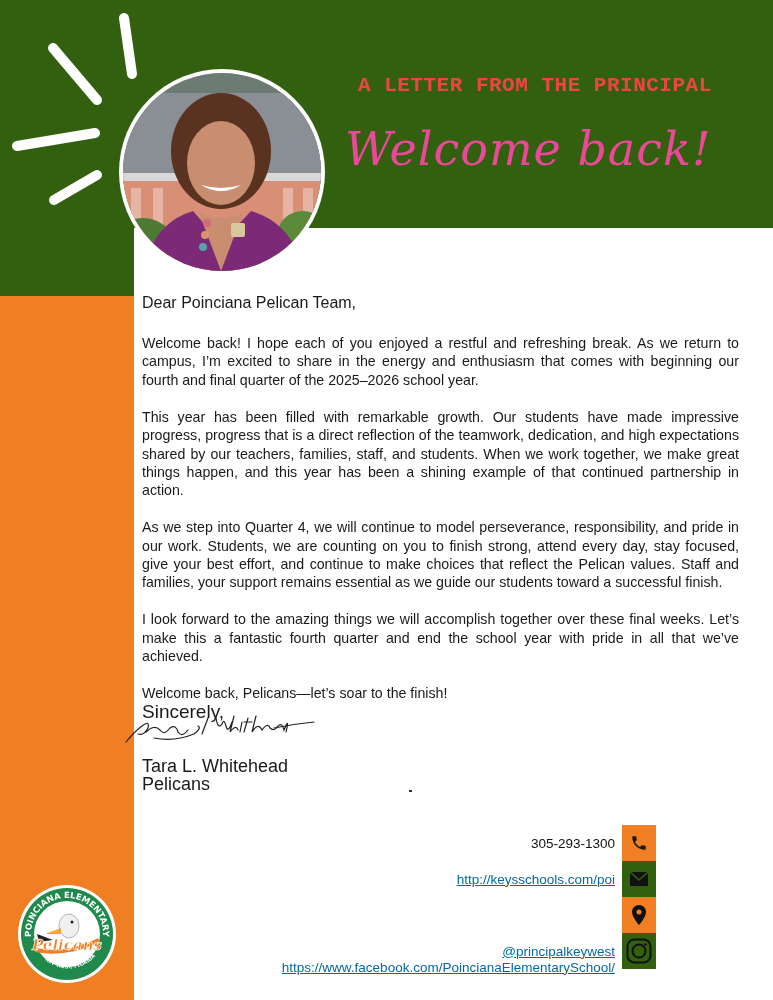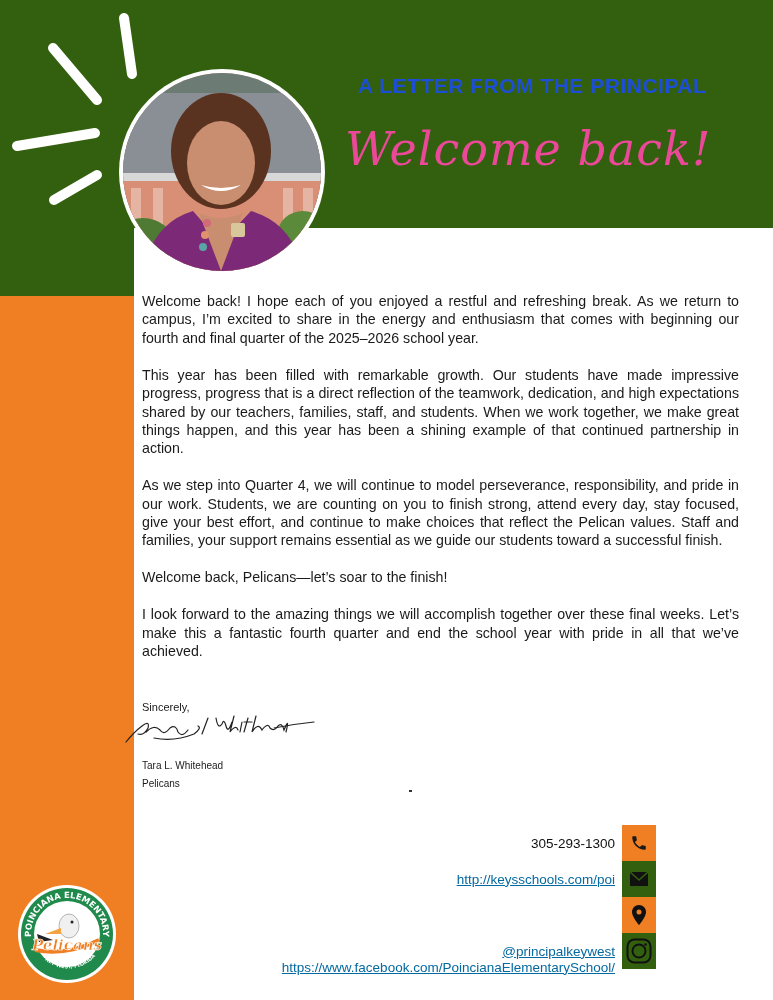--- a/index.html
+++ b/index.html
@@ -3,28 +3,28 @@
   <meta charset="utf-8">
   <style>
     html, body { margin:0; padding:0; }
     body { width:773px; height:1000px; position:relative; overflow:hidden; background:#ffffff; font-family:"Liberation Sans", sans-serif; color:#1a1a1a; }
     .green-band { position:absolute; left:0; top:0; width:773px; height:228px; background:#33600e; }
     .green-left { position:absolute; left:0; top:228px; width:134px; height:68px; background:#33600e; }
     .orange-col { position:absolute; left:0; top:296px; width:134px; height:704px; background:#f07f23; }
     .rays { position:absolute; left:0; top:0; width:150px; height:220px; }
     .portrait { position:absolute; left:119px; top:69px; width:206px; height:206px; border-radius:50%; background:#ffffff; }
     .portrait-inner { position:absolute; left:4px; top:4px; width:198px; height:198px; border-radius:50%; overflow:hidden; background:#c89a8a; }
-    .kicker { position:absolute; left:358px; top:74px; font-family:Liberation Sans, sans-serif; font-weight:bold; font-size:21px; letter-spacing:0.5px; color:#1d4ed8; }
+    .kicker { position:absolute; left:358px; top:74px; font-family:Liberation Mono, monospace; font-weight:bold; font-size:21px; letter-spacing:0.5px; color:#ef4444; }
     .headline { position:absolute; left:345px; top:122px; font-family:"DejaVu Serif", serif; font-style:italic; font-size:46px; color:#ec4899; letter-spacing:1px; }
     .letter { position:absolute; left:142px; top:292px; width:597px; font-size:14.2px; line-height:18.4px; }
     .salutation { font-size:16px; margin:0 0 20px 0; line-height:22px; }
     .para { margin:0 0 18.5px 0; text-align:justify; }
-    .closing { position:absolute; left:142px; top:701px; font-size:11px; }
+    .closing { position:absolute; left:142px; top:701px; font-size:19px; }
     .signature { position:absolute; left:124px; top:712px; width:200px; height:34px; }
-    .signer { position:absolute; left:142px; top:757px; font-size:10px; line-height:18.4px; }
+    .signer { position:absolute; left:142px; top:757px; font-size:18px; line-height:18.4px; }
     .dot { position:absolute; left:409px; top:790px; width:3px; height:2px; background:#333; }
     .contact-row { position:absolute; right:158px; height:36px; display:flex; align-items:center; font-size:13.5px; color:#111; }
     .contact-row a, .contact-row span.link { color:#0369a1; text-decoration:underline; }
     .icon-tile { position:absolute; left:622px; width:34px; height:36px; display:flex; align-items:center; justify-content:center; }
     .tile-orange { background:#f07f23; }
     .tile-green { background:#33600e; }
     .logo { position:absolute; left:17px; top:884px; width:100px; height:100px; }
   </style>
 </head>
 <body>
@@ -67,25 +67,26 @@
       <circle cx="82" cy="162" r="4" fill="#e0916e"></circle>
       <circle cx="80" cy="174" r="4" fill="#5ba4a6"></circle>
     </svg>
   </div>
 </div>
 
 <div class="kicker">A LETTER FROM THE PRINCIPAL</div>
 <div class="headline">Welcome back!</div>
 
 <div class="letter">
+  <p class="salutation">Dear Poinciana Pelican Team,</p>
   <p class="para">Welcome back! I hope each of you enjoyed a restful and refreshing break. As we return to campus, I’m excited to share in the energy and enthusiasm that comes with beginning our fourth and final quarter of the 2025–2026 school year.</p>
   <p class="para">This year has been filled with remarkable growth. Our students have made impressive progress, progress that is a direct reflection of the teamwork, dedication, and high expectations shared by our teachers, families, staff, and students. When we work together, we make great things happen, and this year has been a shining example of that continued partnership in action.</p>
   <p class="para">As we step into Quarter 4, we will continue to model perseverance, responsibility, and pride in our work. Students, we are counting on you to finish strong, attend every day, stay focused, give your best effort, and continue to make choices that reflect the Pelican values. Staff and families, your support remains essential as we guide our students toward a successful finish.</p>
+  <p class="para">I look forward to the amazing things we will accomplish together over these final weeks. Let’s make this a fantastic fourth quarter and end the school year with pride in all that we’ve achieved.</p>
   <p class="para">Welcome back, Pelicans—let’s soar to the finish!</p>
-  <p class="para">I look forward to the amazing things we will accomplish together over these final weeks. Let’s make this a fantastic fourth quarter and end the school year with pride in all that we’ve achieved.</p>
 </div>
 
 <div class="closing">Sincerely,</div>
 
 <svg class="signature" viewBox="0 0 200 34">
   <g stroke="#222" stroke-width="1.2" fill="none" stroke-linecap="round">
     <path d="M2 30 Q10 20 18 14 Q26 8 24 16 Q20 24 14 22"></path>
     <path d="M22 20 Q30 12 36 18 Q40 24 46 16 Q52 12 54 20 Q58 26 64 18"></path>
     <path d="M30 26 Q50 30 70 22 Q78 16 74 14"></path>
     <path d="M84 6 L78 22"></path>

